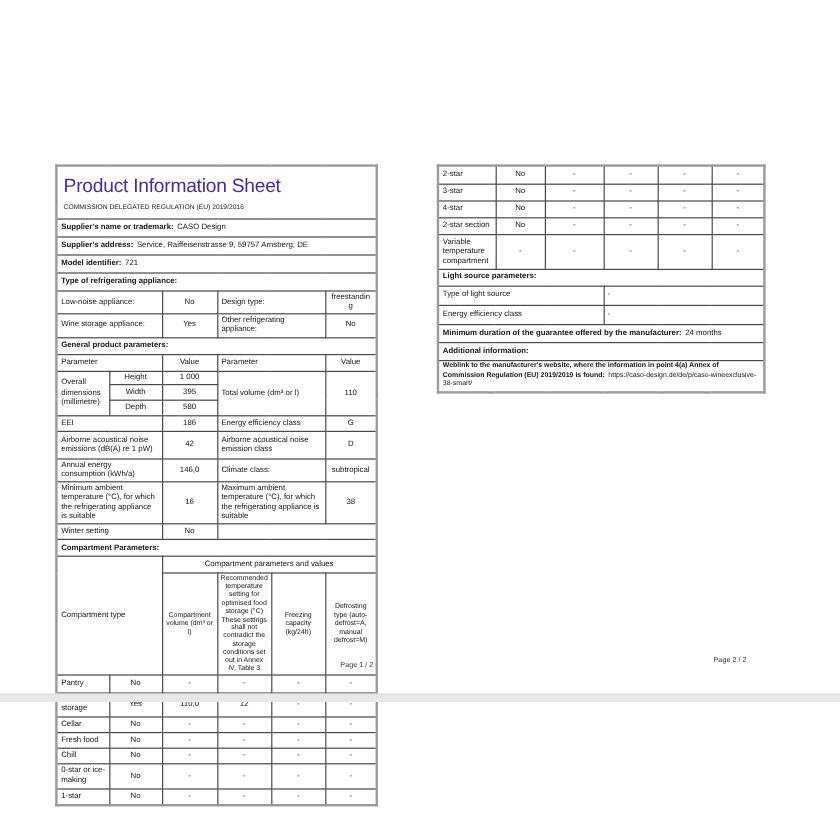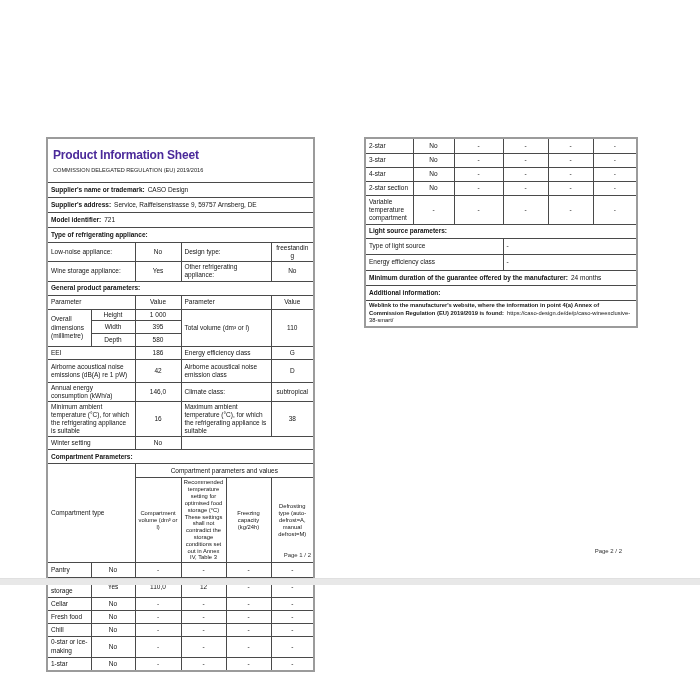--- a/index.html
+++ b/index.html
@@ -18,21 +18,21 @@
     border:1px solid #4a4a4a;
     font-size:6.5px;line-height:1.25;
     padding:1px 3px;vertical-align:middle;color:#141414;
     overflow:hidden;word-wrap:break-word;
   }
   .b{font-weight:bold;}
   .c{text-align:center;}
   .small{font-size:5.8px;line-height:1.18;padding:1px 2px;text-align:center;}
   .tiny{font-size:5.8px;line-height:1.3;}
   .title-cell{padding:5px 5px 4px 5px;}
-  .title{font-size:12px;font-weight:bold;color:#4b2a9a;letter-spacing:-0.2px;}
+  .title{font-size:16px;font-weight:normal;color:#4b2a9a;letter-spacing:-0.2px;}
   .reg{font-size:5.6px;color:#222;margin-top:4px;}
   .gap{margin-left:3px;font-weight:normal;}
   .footer{
     position:absolute;font-size:6px;color:#333;text-align:right;
   }
   #footer1{left:46px;top:552px;width:265px;}
   #footer2{left:364px;top:548px;width:258px;}
   #divider{position:absolute;left:0;top:578px;width:700px;height:6px;background:#e8e8e8;border-top:1px solid #e0e0e0;}
 </style>
 </head>

